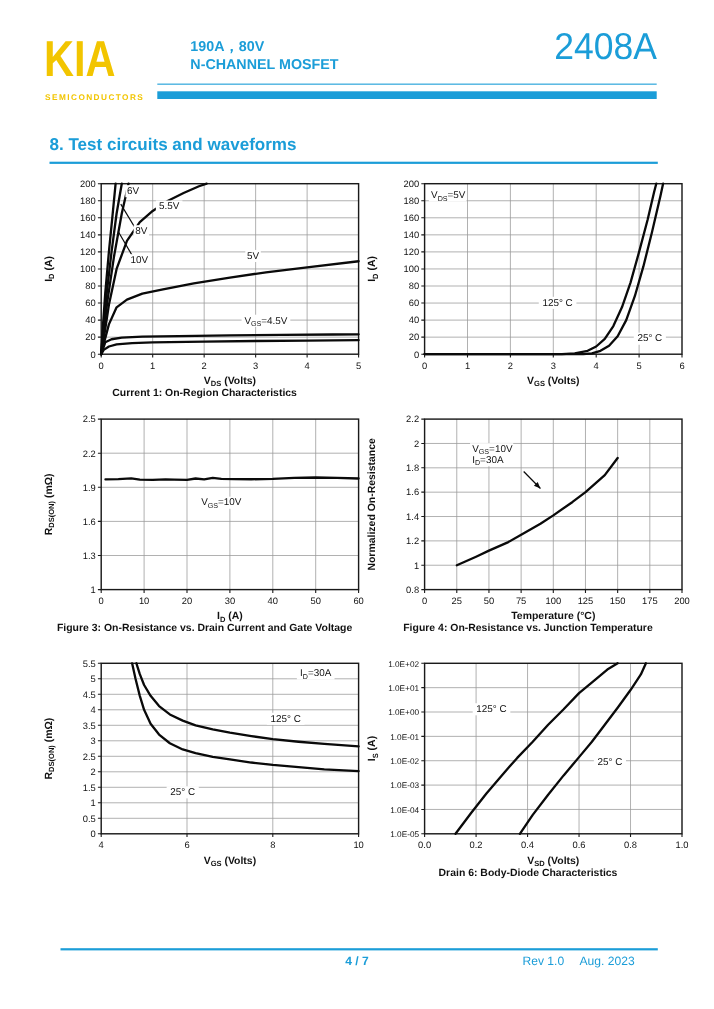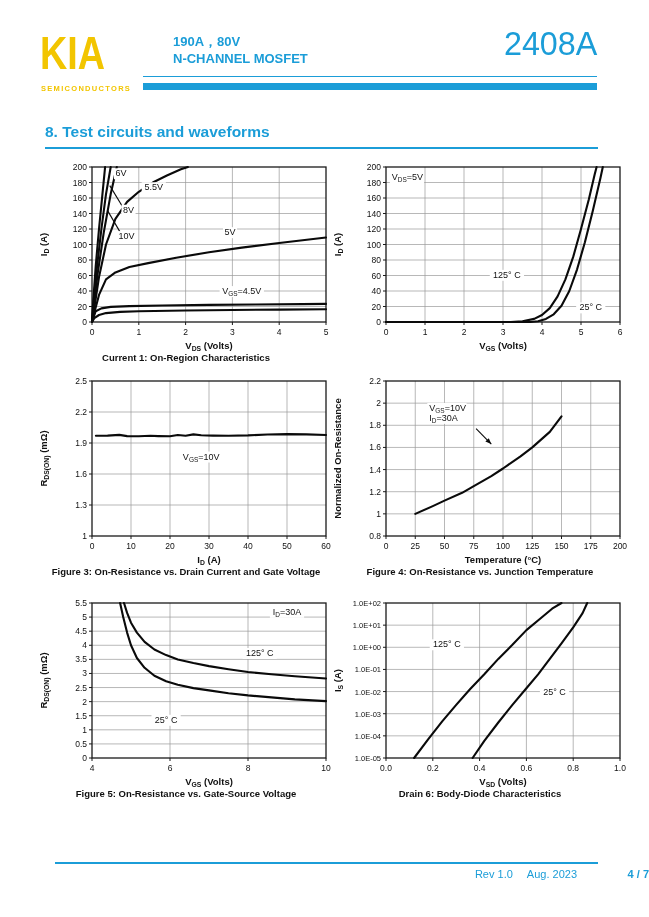--- a/index.html
+++ b/index.html
@@ -20,21 +20,21 @@
   .heading-rule{left:45px;top:147px;width:553px;height:2px;background:var(--accent);}
   
   .chart-box{position:absolute;width:296px;}
   .chart-box svg{display:block;width:296px;height:198px;}
   .caption{width:296px;text-align:center;font-size:9.5px;font-weight:bold;color:#111;margin-top:-4px;white-space:nowrap;}
   #fig1{left:38px;top:158px;}  #fig2{left:332px;top:158px;}
   #fig3{left:38px;top:372px;}  #fig4{left:332px;top:372px;}
   #fig5{left:38px;top:594px;}  #fig6{left:332px;top:594px;}
   
   .footer-rule{left:55px;top:862px;width:543px;height:1.5px;background:var(--accent);}
-  .footer-page{left:0;top:868px;width:649px;text-align:right;font-size:11px;font-weight:bold;color:var(--accent);}
+  .footer-page{left:0;top:868px;width:649px;text-align:center;font-size:11px;font-weight:bold;color:var(--accent);}
   .footer-right{right:72px;top:868px;font-size:11px;font-weight:normal;color:var(--accent);}
   .footer-right span{margin-left:14px;}
 </style>
 </head>
 <body>
 
 <div id="page" style="--accent: #1B9DD8; --gold: #F2C500;">
 
   <div class="abs logo-text">KIA</div>
   <div class="abs logo-sub">SEMICONDUCTORS</div>
@@ -349,21 +349,20 @@
         <polyline points="82.1,9.0 85.2,23.1 89.1,38.6 93.0,51.3 98.9,64.0 106.6,73.8 116.4,81.7 128.1,87.3 139.8,90.7 155.4,94.1 171.0,96.4 190.5,99.2 210.0,101.4 233.4,103.4 256.8,105.4 288.0,107.1" fill="none" stroke="#0A0A0A" stroke-width="2.1" stroke-linejoin="round" stroke-linecap="round"></polyline>
         <rect x="231.88" y="12.836363636363615" width="34.24" height="11" fill="#fff"></rect>
         <text x="249" y="20.836363636363615" text-anchor="middle" font-size="9" fill="#111"><tspan>I</tspan><tspan font-size="72%" dy="2.2">D</tspan><tspan dy="-2.2">=30A</tspan></text>
         <rect x="204.58" y="53.981818181818184" width="34.24" height="11" fill="#fff"></rect>
         <text x="221.70000000000002" y="61.981818181818184" text-anchor="middle" font-size="9" fill="#111"><tspan>125° C</tspan></text>
         <rect x="113.50000000000003" y="120.77272727272728" width="29.200000000000003" height="11" fill="#fff"></rect>
         <text x="128.10000000000002" y="128.77272727272728" text-anchor="middle" font-size="9" fill="#111"><tspan>25° C</tspan></text>
         <text x="171" y="191" text-anchor="middle" font-size="9.5" font-weight="bold" fill="#111"><tspan>V</tspan><tspan font-size="72%" dy="2.2">GS</tspan><tspan dy="-2.2"> (Volts)</tspan></text>
         <text transform="translate(9 86.5) rotate(-90)" text-anchor="middle" font-size="9.5" font-weight="bold" fill="#111"><tspan>R</tspan><tspan font-size="72%" dy="2.2">DS(ON)</tspan><tspan dy="-2.2"> (mΩ)</tspan></text>
       </svg>
-    <div class="caption">Figure 5: On-Resistance vs. Gate-Source Voltage</div>
   </div>
   <div id="fig6" class="chart-box">
     <svg viewBox="0 0 296 198">
         <line x1="100.80000000000001" y1="9" x2="100.80000000000001" y2="164" stroke="#9A9A9A" stroke-width="0.7"></line>
         <line x1="147.60000000000002" y1="9" x2="147.60000000000002" y2="164" stroke="#9A9A9A" stroke-width="0.7"></line>
         <line x1="194.4" y1="9" x2="194.4" y2="164" stroke="#9A9A9A" stroke-width="0.7"></line>
         <line x1="241.20000000000002" y1="9" x2="241.20000000000002" y2="164" stroke="#9A9A9A" stroke-width="0.7"></line>
         <line x1="54" y1="141.85714285714286" x2="288" y2="141.85714285714286" stroke="#9A9A9A" stroke-width="0.7"></line>
         <line x1="54" y1="119.71428571428572" x2="288" y2="119.71428571428572" stroke="#9A9A9A" stroke-width="0.7"></line>
         <line x1="54" y1="97.57142857142857" x2="288" y2="97.57142857142857" stroke="#9A9A9A" stroke-width="0.7"></line>

